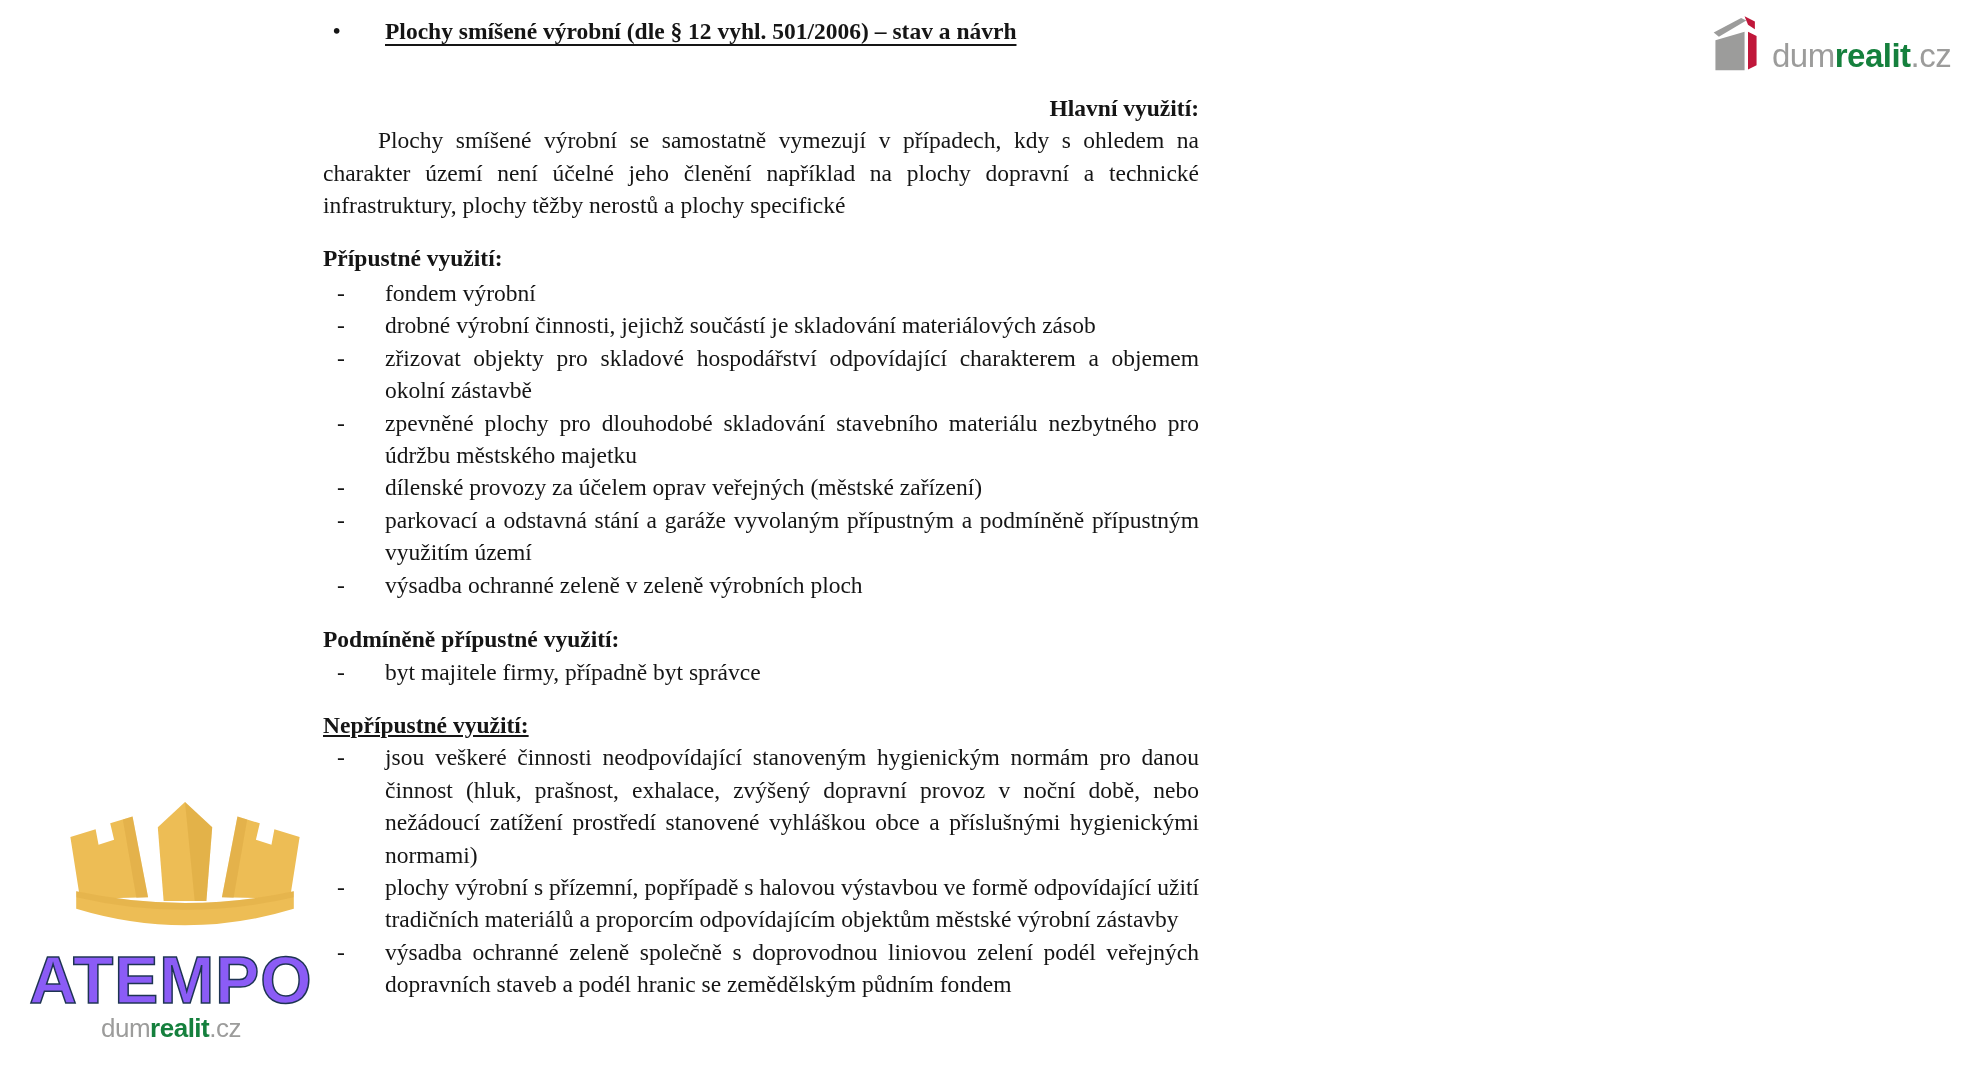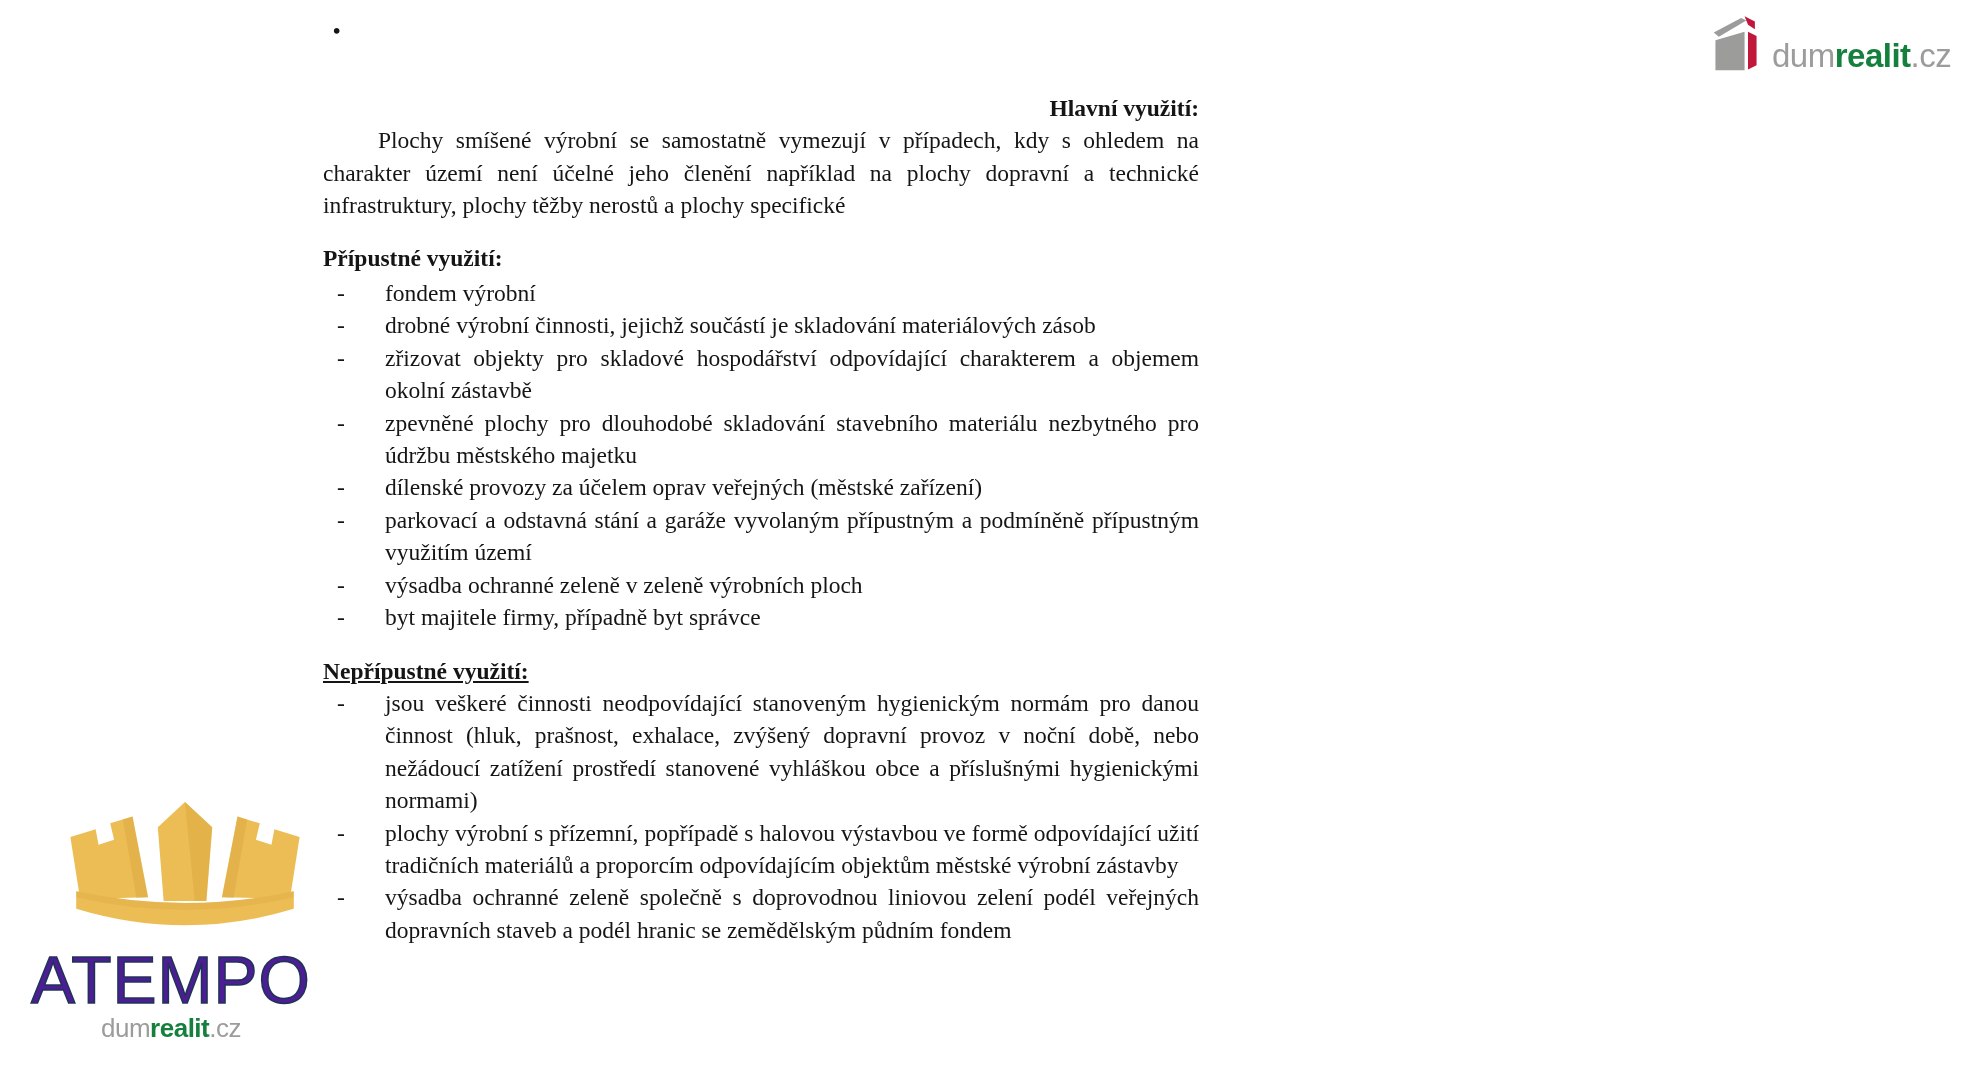--- a/index.html
+++ b/index.html
@@ -93,44 +93,45 @@
     width:286px;
     text-align:center;
   }
   .footer-logo .crown-wrap{
     width:236px;
     margin:0 auto;
     transform:translateX(14px);
   }
   .footer-logo .brand-name{
     font-family:"Liberation Sans", sans-serif;
-    font-weight:normal;
+    font-weight:bold;
     font-size:66px;
     line-height:64px;
     letter-spacing:1px;
-    color:#4c1d95;
+    color:#8b5cf6;
     -webkit-text-stroke:1.5px #1d3452;
     margin-top:8px;
     white-space:nowrap;
   }
   .footer-logo .sub-wordmark{
     font-family:"Liberation Sans", sans-serif;
     font-size:26px;
     line-height:28px;
     margin-top:2px;
     letter-spacing:-0.5px;
   }
 </style>
 </head>
 <body>
 
 <div class="doc">
 
   <div class="title-row">
     <span class="title-bullet">•</span>
+    <span class="title-text">Plochy smíšené výrobní (dle § 12 vyhl. 501/2006) – stav a návrh</span>
   </div>
 
   <div class="sec-heading mt-title">Hlavní využití:</div>
   <p>Plochy smíšené výrobní se samostatně vymezují v případech, kdy s ohledem na charakter území není účelné jeho členění například na plochy dopravní a technické infrastruktury, plochy těžby nerostů a plochy specifické</p>
 
   <div class="sec-heading mt-a">Přípustné využití:</div>
   <ul class="first">
     <li>
       <span class="li-marker">-</span>
       <span class="li-text">fondem výrobní</span>
@@ -154,20 +155,21 @@
     <li>
       <span class="li-marker">-</span>
       <span class="li-text">parkovací a odstavná stání a garáže vyvolaným přípustným a podmíněně přípustným využitím území</span>
     </li>
     <li>
       <span class="li-marker">-</span>
       <span class="li-text">výsadba ochranné zeleně v zeleně výrobních ploch</span>
     </li>
   </ul>
 
+  <div class="sec-heading mt-b">Podmíněně přípustné využití:</div>
   <ul>
     <li>
       <span class="li-marker">-</span>
       <span class="li-text">byt majitele firmy, případně byt správce</span>
     </li>
   </ul>
 
   <div class="sec-heading mt-c">Nepřípustné využití:</div>
   <ul>
     <li>

